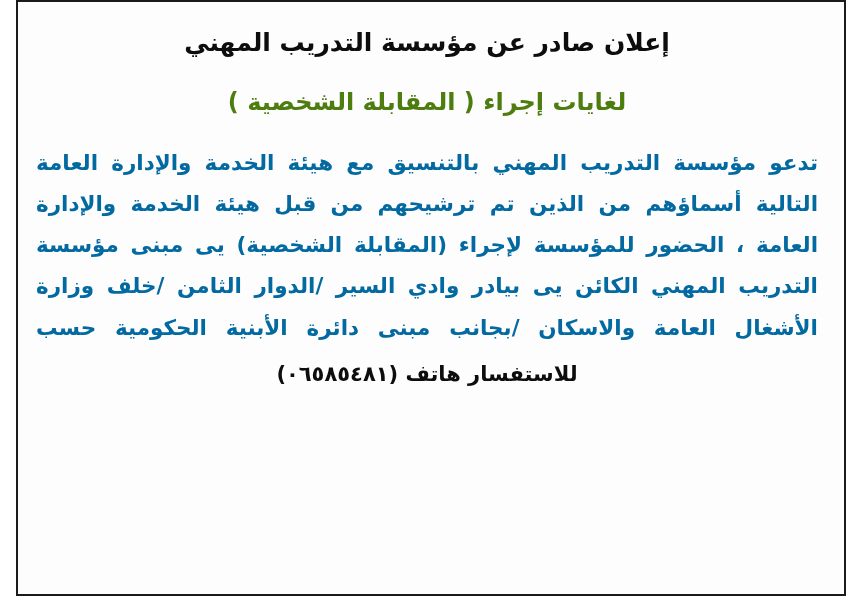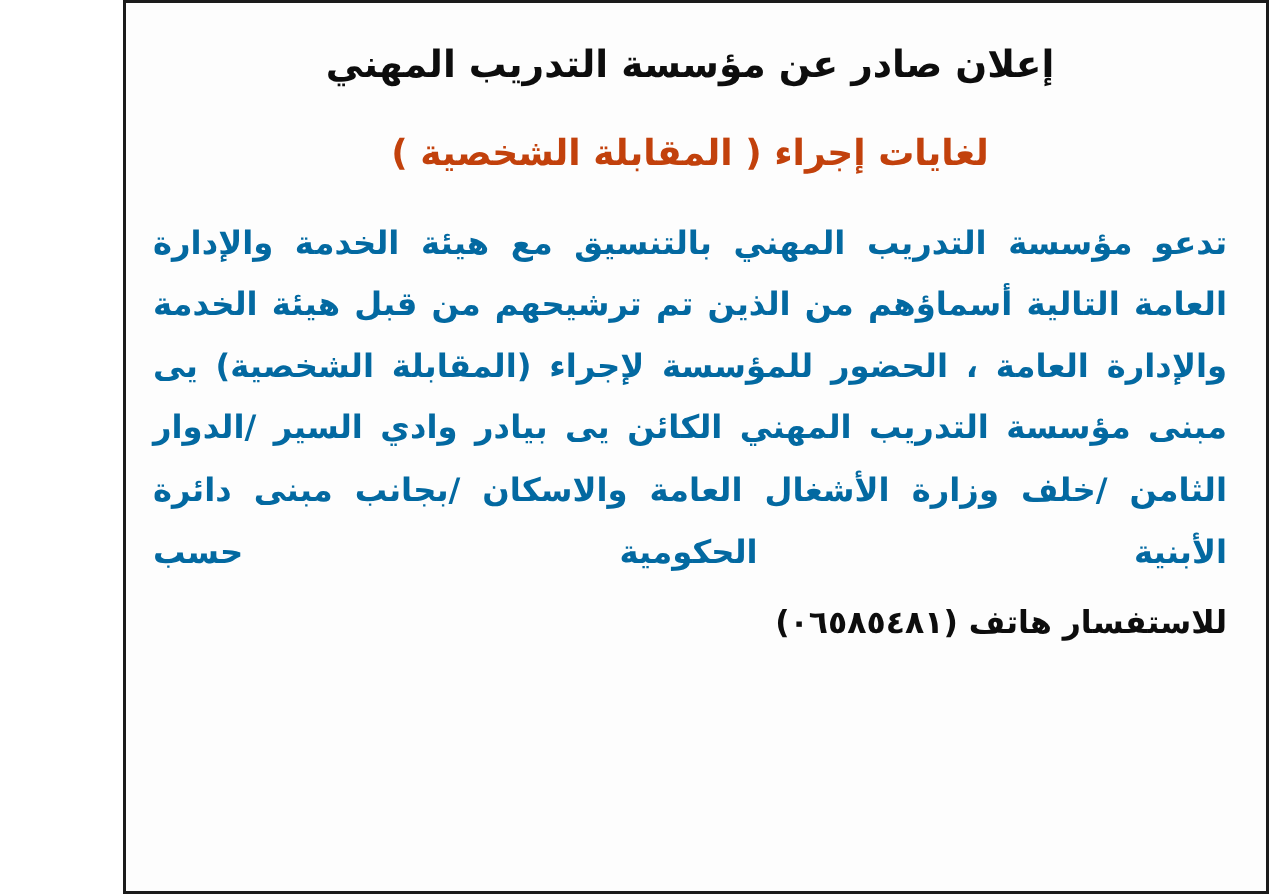--- a/index.html
+++ b/index.html
@@ -9,21 +9,21 @@
   }
   body {
     width: 846px;
     height: 596px;
     font-family: "DejaVu Sans", "Liberation Sans", sans-serif;
     color: #111111;
   }
   .page {
     position: relative;
     box-sizing: border-box;
-    width: 764px;
+    width: 830px;
     height: 596px;
     background: #fdfdfd;
     border: 2px solid #1b1b1b;
     padding: 18px 26px 10px 18px;
     overflow: hidden;
   }
   .headline {
     text-align: center;
     font-weight: bold;
     font-size: 25px;
@@ -31,39 +31,40 @@
     letter-spacing: 0px;
     margin: 4px 0 0 0;
     color: #0d0d0d;
   }
   .subhead {
     text-align: center;
     font-weight: bold;
     font-size: 24px;
     line-height: 1.5;
     margin: 22px 0 0 0;
-    color: #c2410c;
+    color: #4d7c0f;
   }
   .body-text {
     margin: 22px 0 0 0;
     font-weight: bold;
     font-size: 21.5px;
     line-height: 1.92;
     text-align: justify;
     text-align-last: justify;
     color: #0369a1;
     word-spacing: 1px;
   }
   .body-text .last-line {
     display: block;
     text-align: right;
     text-align-last: right;
   }
   .contact {
     margin: 14px 0 0 0;
+    text-align: center;
     font-weight: bold;
     font-size: 21px;
     color: #0d0d0d;
   }
   .contact .phone {
     unicode-bidi: isolate;
     direction: ltr;
   }
 </style>
 </head>

